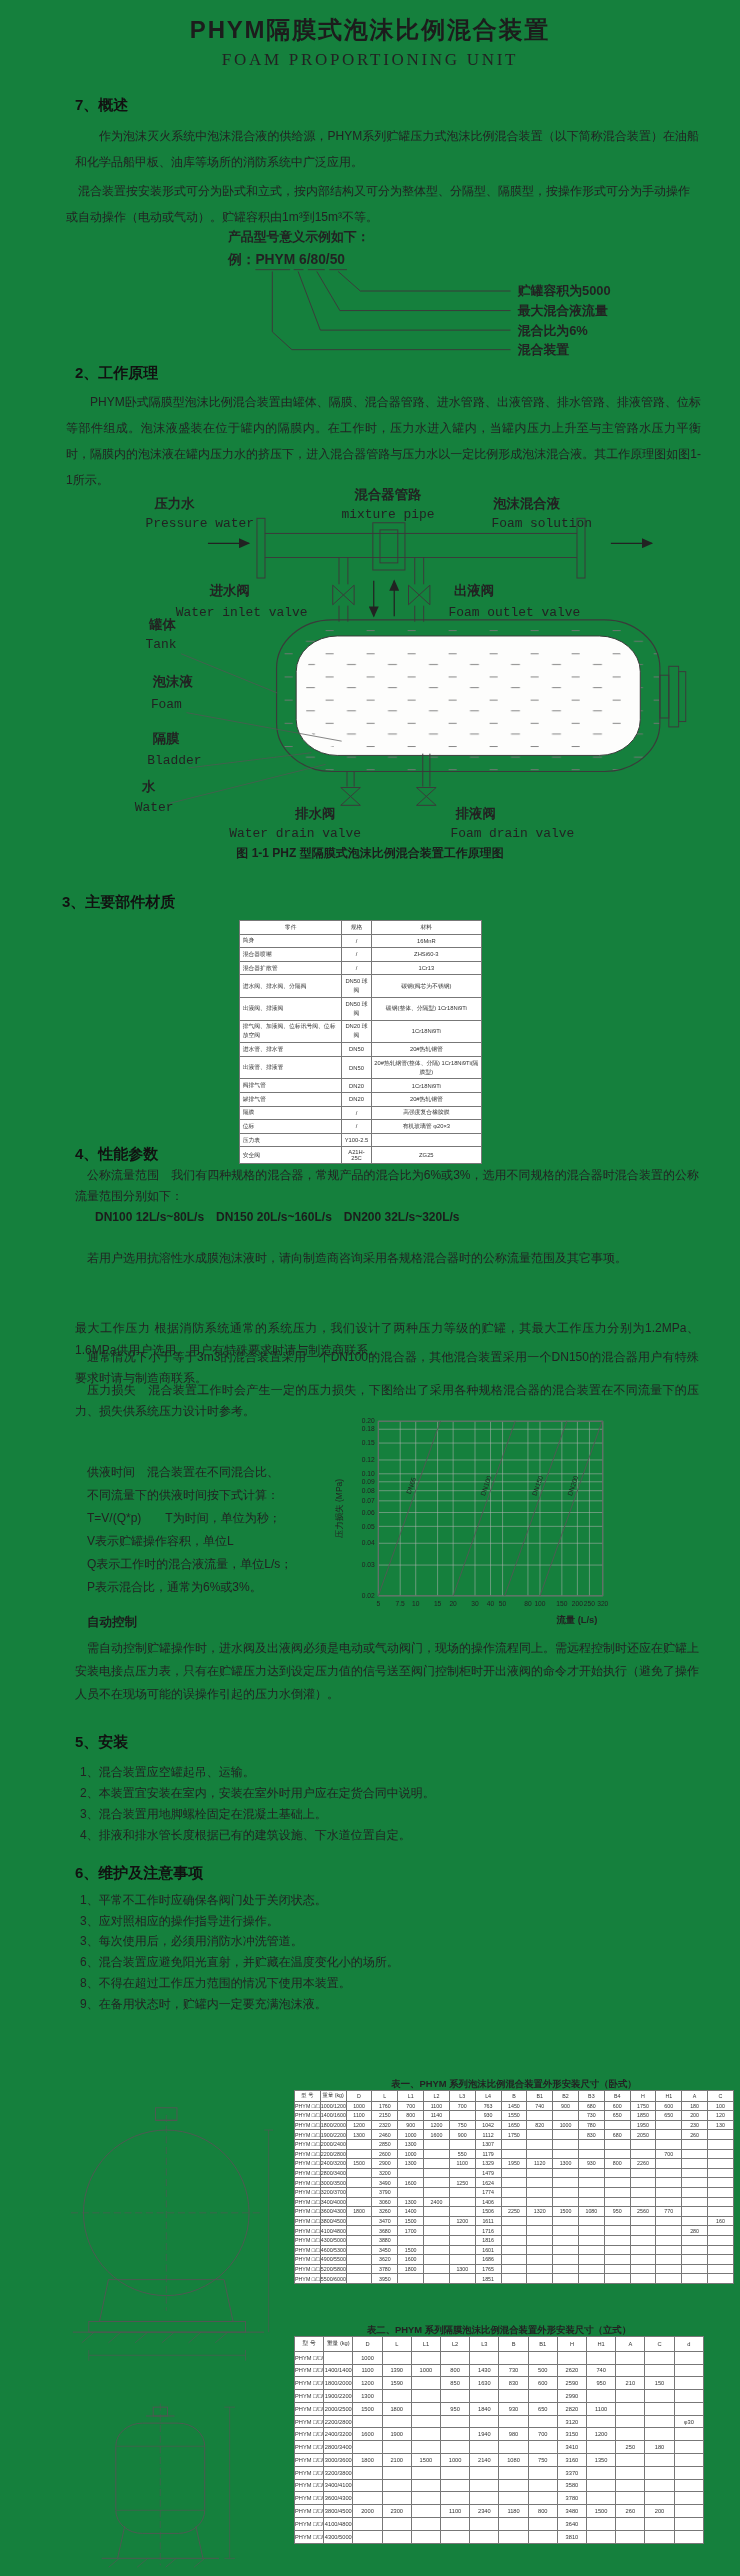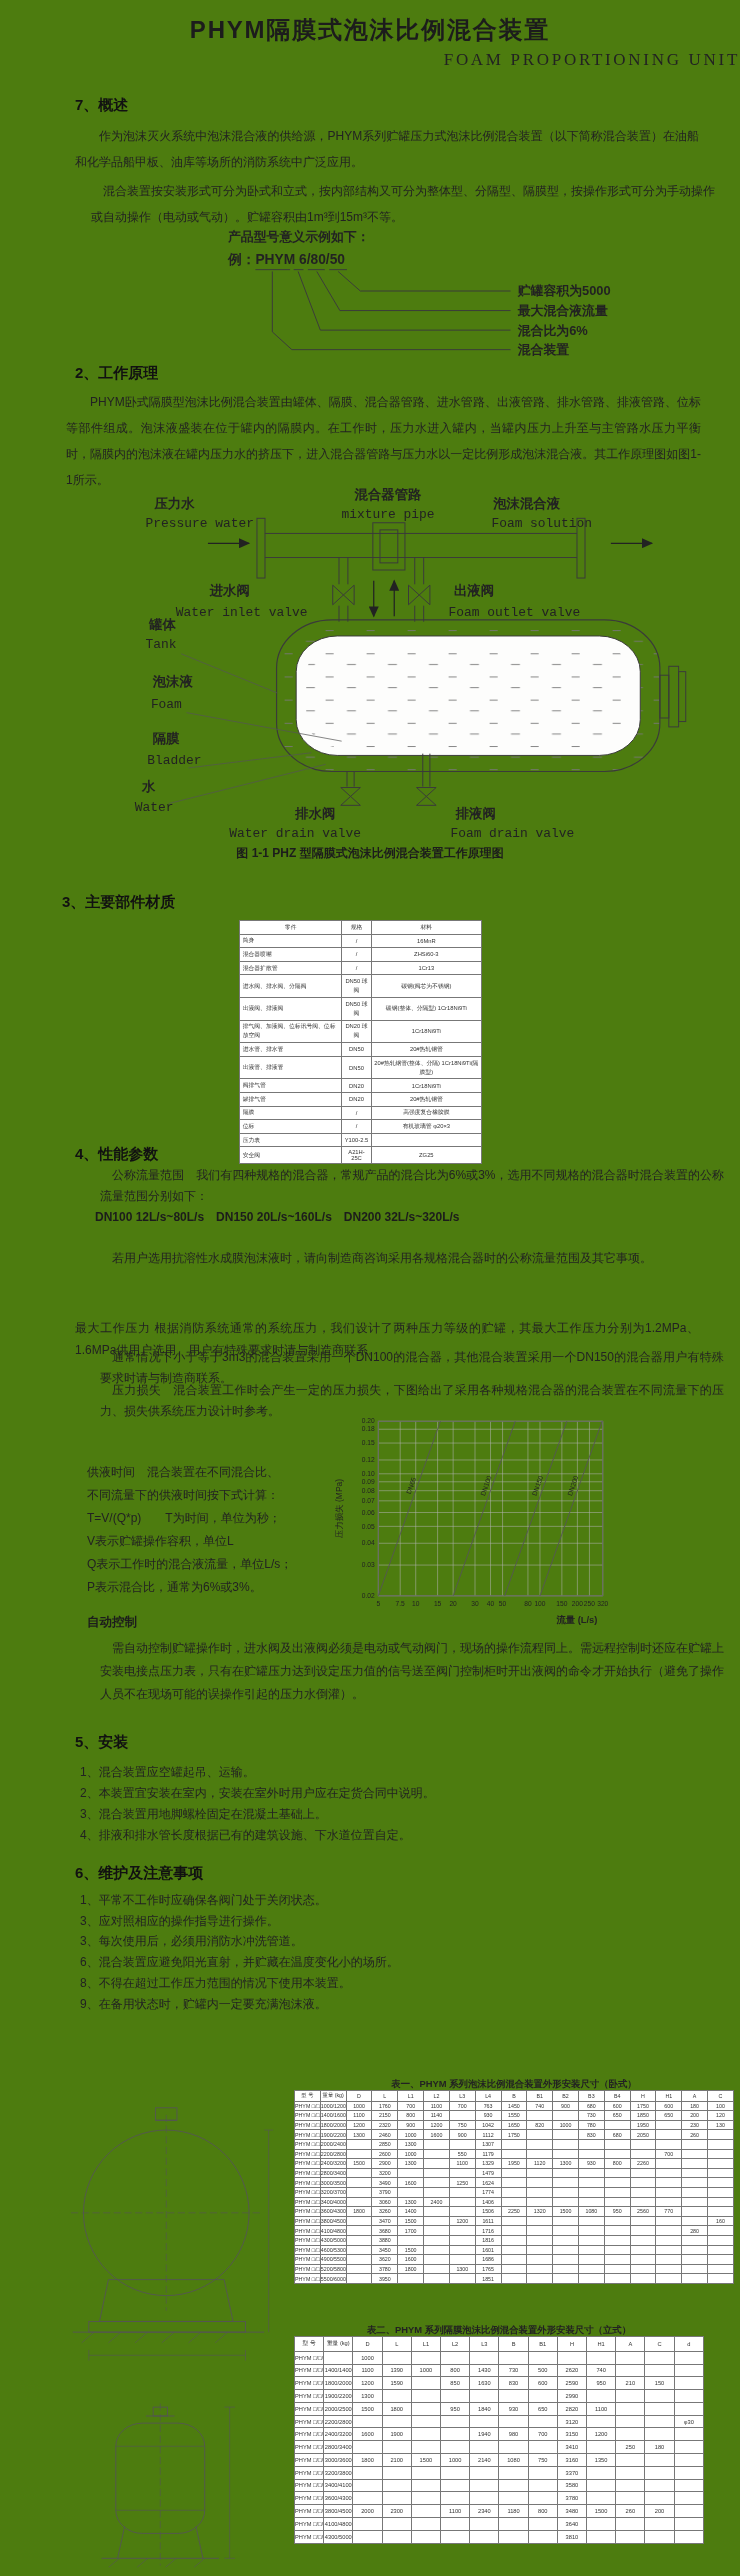--- a/index.html
+++ b/index.html
@@ -1,25 +1,25 @@
 <!DOCTYPE html>
 <html style="font-size:14.3px"><head>
 <meta charset="utf-8">
 <style>
   html,body{margin:0;padding:0;background:#e8e8e8;}
-  .page{position:relative;width:740px;height:2576px;background:#4d7c0f;margin:0 auto;
+  .page{position:relative;width:740px;height:2576px;background:#15803d;margin:0 auto;
         font-family:"Liberation Sans","DejaVu Sans",sans-serif;color:#1c1c1c;overflow:hidden;}
   .abs{position:absolute;}
   .doc-title{left:0;right:0;top:14.3px;text-align:center;font-size:24px;font-weight:bold;letter-spacing:1.8px;}
-  .doc-subtitle{left:0;right:0;top:50px;text-align:right;font-size:17px;letter-spacing:2.7px;
+  .doc-subtitle{left:0;right:0;top:50px;text-align:center;font-size:17px;letter-spacing:2.7px;
         font-family:"Liberation Serif","DejaVu Serif",serif;color:#222;}
   .h-sec{font-size:15px;font-weight:bold;color:#111;}
   .para{width:624px;font-size:12px;line-height:26px;text-align:justify;color:#222;}
   .indent{text-indent:2em;}
-  .indent1{text-indent:1em;margin-left:25px;}
+  .indent1{text-indent:1em;}
   svg text{fill:#222;}
   .cjk15{font-size:15px;font-weight:600;}
   .en15{font-family:"Liberation Mono","DejaVu Sans Mono",monospace;font-size:14.5px;}
   .ln{stroke:#3a3a3a;stroke-width:1.1;fill:none;}
   .thin{stroke:#555;stroke-width:0.8;fill:none;}
   table{border-collapse:collapse;background:#fff;}
   .mat-table{width:243px;font-size:5.8px;}
   .mat-table th,.mat-table td{border:0.5px solid #777;padding:1.8px 0.9px;text-align:center;font-weight:normal;color:#333;}
   .mat-table td:first-child{text-align:left;padding-left:2.7px;}
   .dim-table{font-size:5.3px;table-layout:fixed;}

